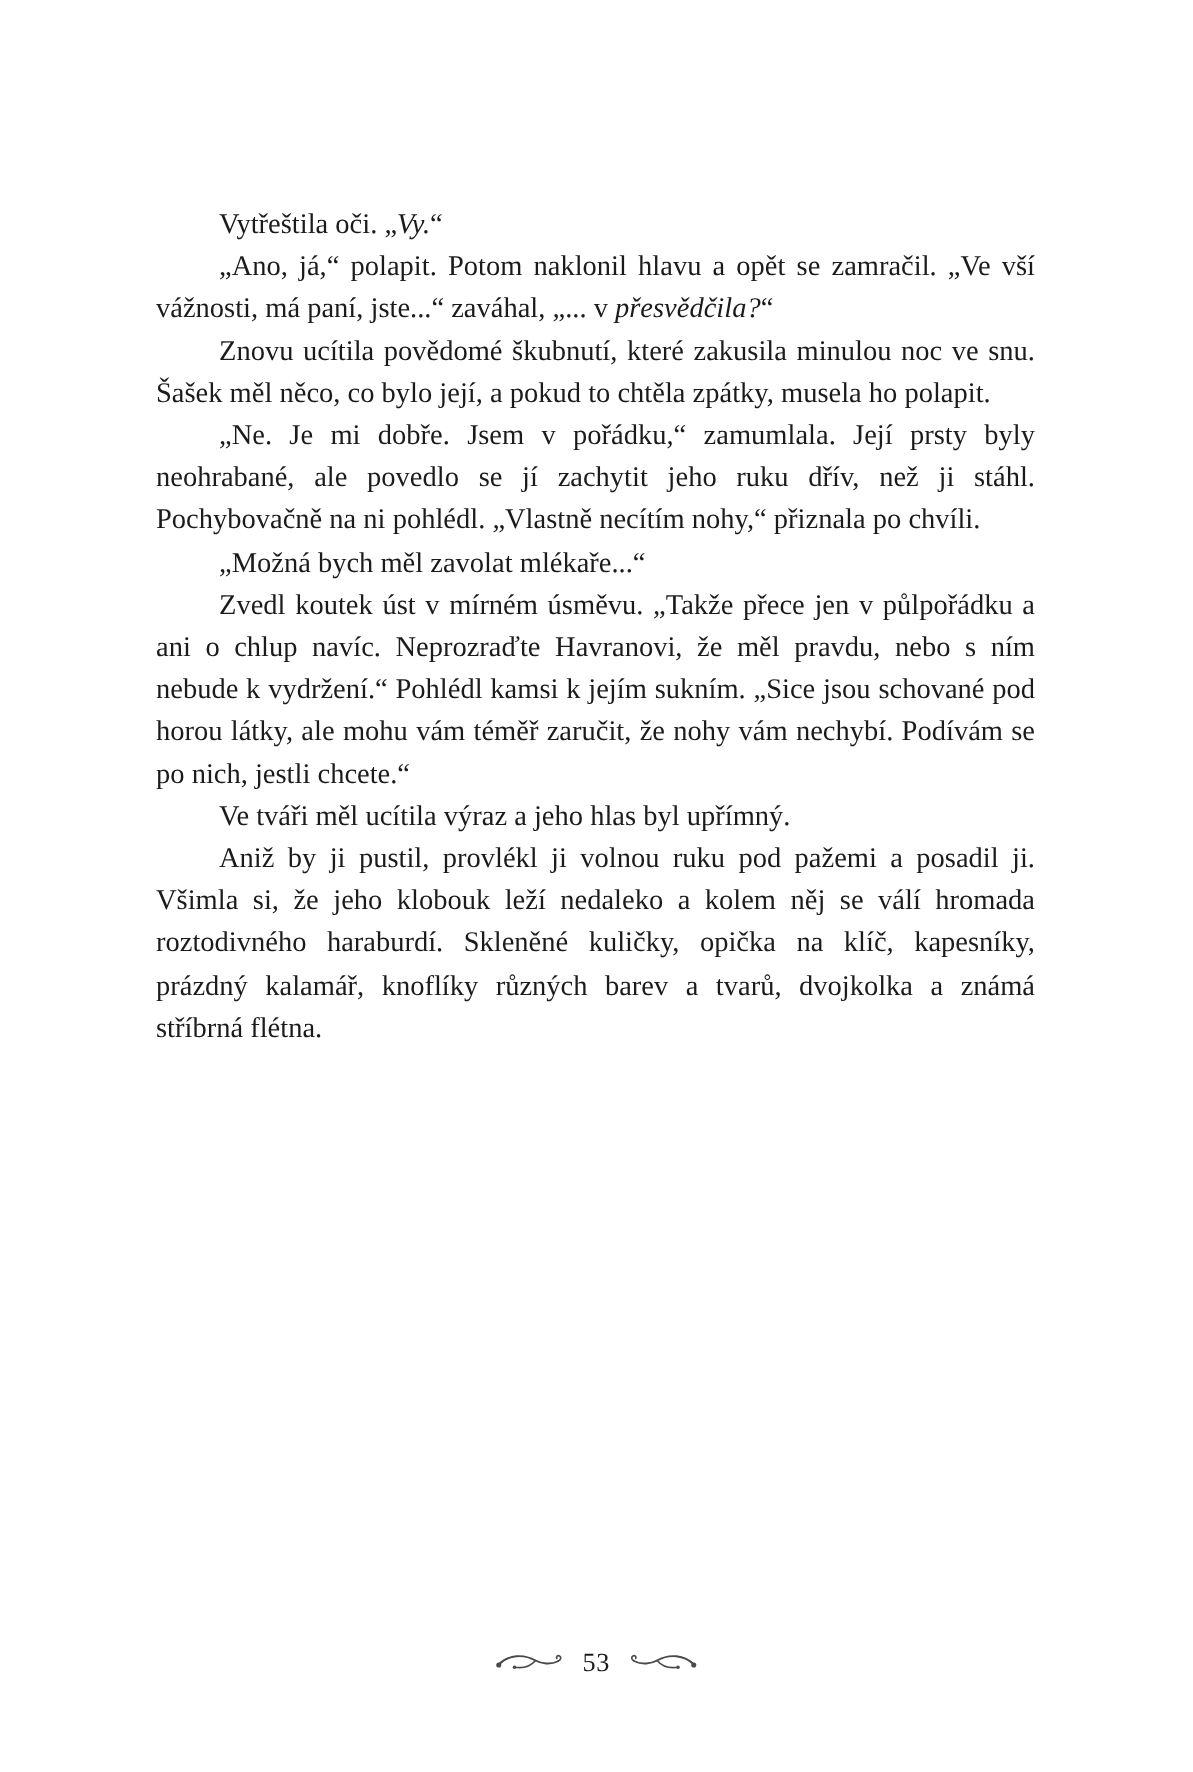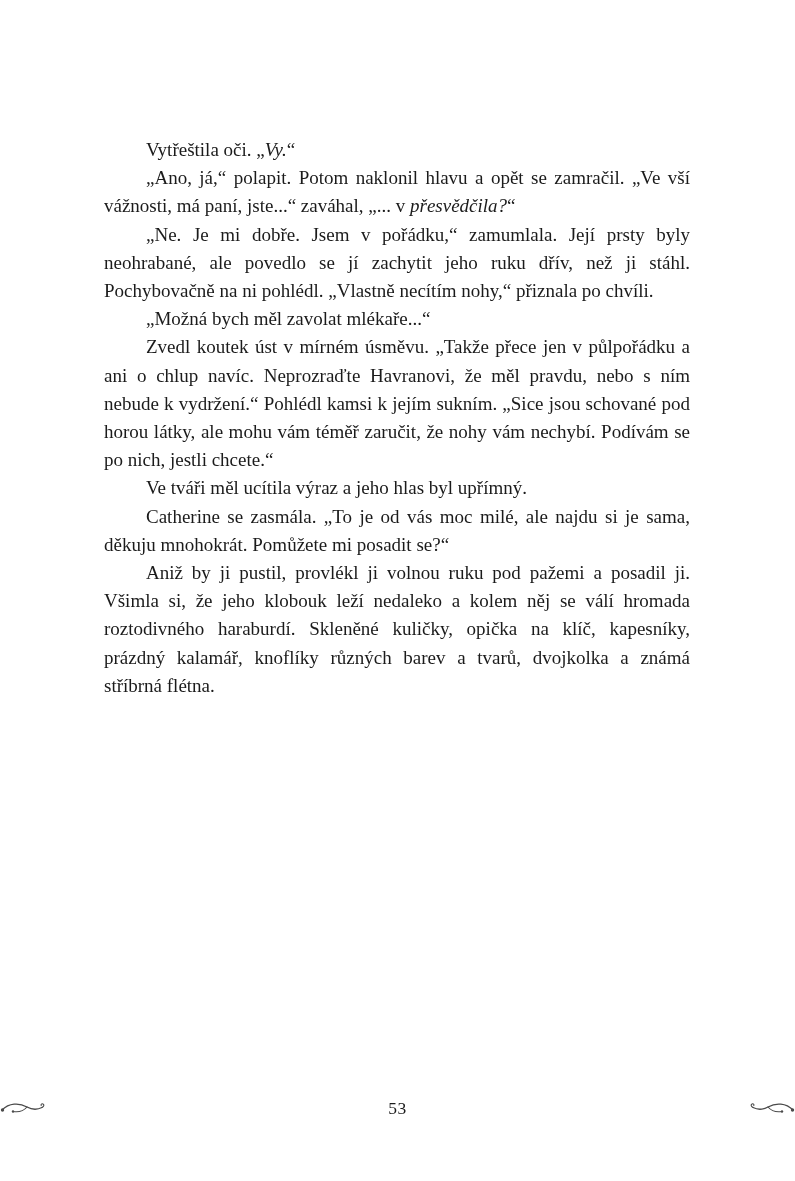--- a/index.html
+++ b/index.html
@@ -31,21 +31,21 @@
   }
   p.para em {
     font-style: italic;
   }
   .footer {
     position: absolute;
     left: 0;
     top: 1098px;
     width: 795px;
     display: flex;
-    justify-content: space-between;
+    justify-content: center;
     align-items: center;
     gap: 12px;
   }
   .page-number {
     font-size: 17.5px;
     color: #1b1b1b;
     letter-spacing: 0.5px;
   }
   .ornament {
     display: inline-flex;
@@ -54,25 +54,25 @@
   }
   .ornament svg { display: block; }
   .ornament.right svg { transform: scaleX(-1); }
 </style>
 </head>
 <body>
 
 <div class="page-text">
     <p class="para"><span>Vytřeštila oči. „</span><em>Vy.</em><span>“</span></p>
     <p class="para"><span>„Ano, já,“ polapit. Potom naklonil hlavu a opět se zamračil. „Ve vší vážnosti, má paní, jste...“ zaváhal, „... v </span><em>přesvědčila?</em><span>“</span></p>
+    <p class="para"><span>Znovu ucítila povědomé škubnutí, které zakusila minulou noc ve snu. Šašek měl něco, co bylo její, a pokud to chtěla zpátky, musela ho polapit.</span></p>
     <p class="para"><span>„Ne. Je mi dobře. Jsem v pořádku,“ zamumlala. Její prsty byly neohrabané, ale povedlo se jí zachytit jeho ruku dřív, než ji stáhl. Pochybovačně na ni pohlédl. „Vlastně necítím nohy,“ přiznala po chvíli.</span></p>
     <p class="para"><span>„Možná bych měl zavolat mlékaře...“</span></p>
     <p class="para"><span>Zvedl koutek úst v mírném úsměvu. „Takže přece jen v půlpořádku a ani o chlup navíc. Neprozraďte Havranovi, že měl pravdu, nebo s ním nebude k vydržení.“ Pohlédl kamsi k jejím sukním. „Sice jsou schované pod horou látky, ale mohu vám téměř zaručit, že nohy vám nechybí. Podívám se po nich, jestli chcete.“</span></p>
     <p class="para"><span>Ve tváři měl ucítila výraz a jeho hlas byl upřímný.</span></p>
-    <p class="para"><span>Catherine se zasmála. „To je od vás moc milé, ale najdu si je sama, děkuju mnohokrát. Pomůžete mi posadit se?“</span></p>
     <p class="para"><span>Aniž by ji pustil, provlékl ji volnou ruku pod pažemi a posadil ji. Všimla si, že jeho klobouk leží nedaleko a kolem něj se válí hromada roztodivného haraburdí. Skleněné kuličky, opička na klíč, kapesníky, prázdný kalamář, knoflíky různých barev a tvarů, dvojkolka a známá stříbrná flétna.</span></p>
   </div>
 
 <div class="footer">
   <span class="ornament left">
     <svg width="46" height="16" viewBox="0 0 46 16" aria-hidden="true">
       <path d="M2 9 C 9 2, 19 1.5, 27 6 C 31 8.2, 37 9, 42 6.5" fill="none" stroke="currentColor" stroke-width="1.3" stroke-linecap="round"></path>
       <path d="M27 6 C 24 9.5, 19 11.5, 13 10.5" fill="none" stroke="currentColor" stroke-width="1.1" stroke-linecap="round"></path>
       <path d="M42 6.5 C 44 5.5, 44.5 3.8, 43 3 C 41.8 2.4, 40.6 3.4, 41.2 4.6" fill="none" stroke="currentColor" stroke-width="1.1" stroke-linecap="round"></path>
       <circle cx="2.5" cy="9" r="1.7" fill="currentColor"></circle>

